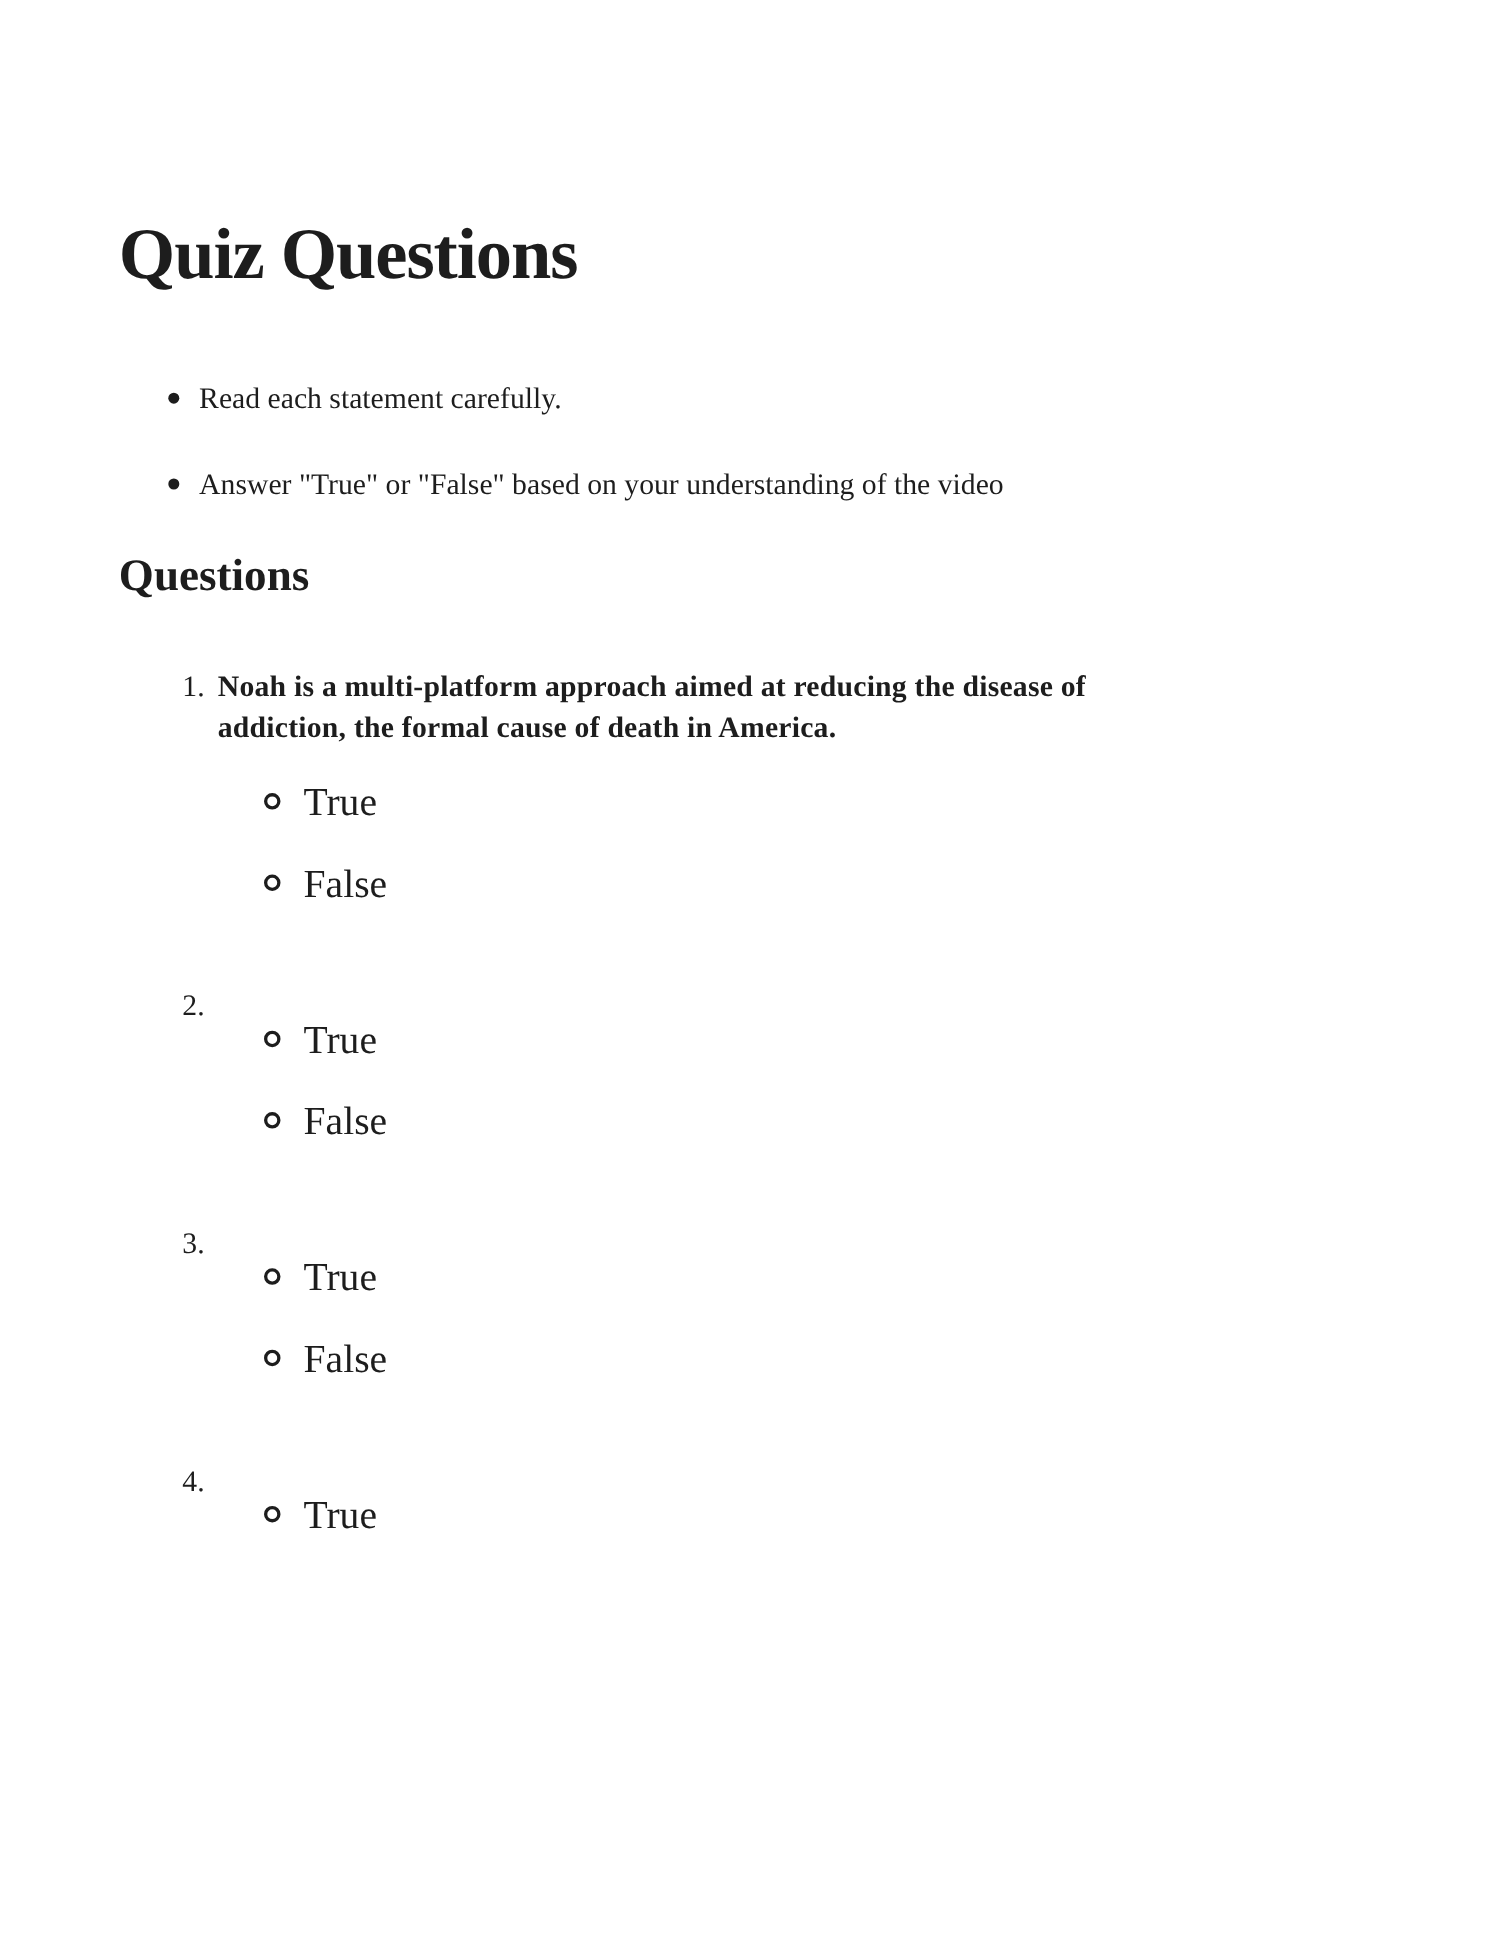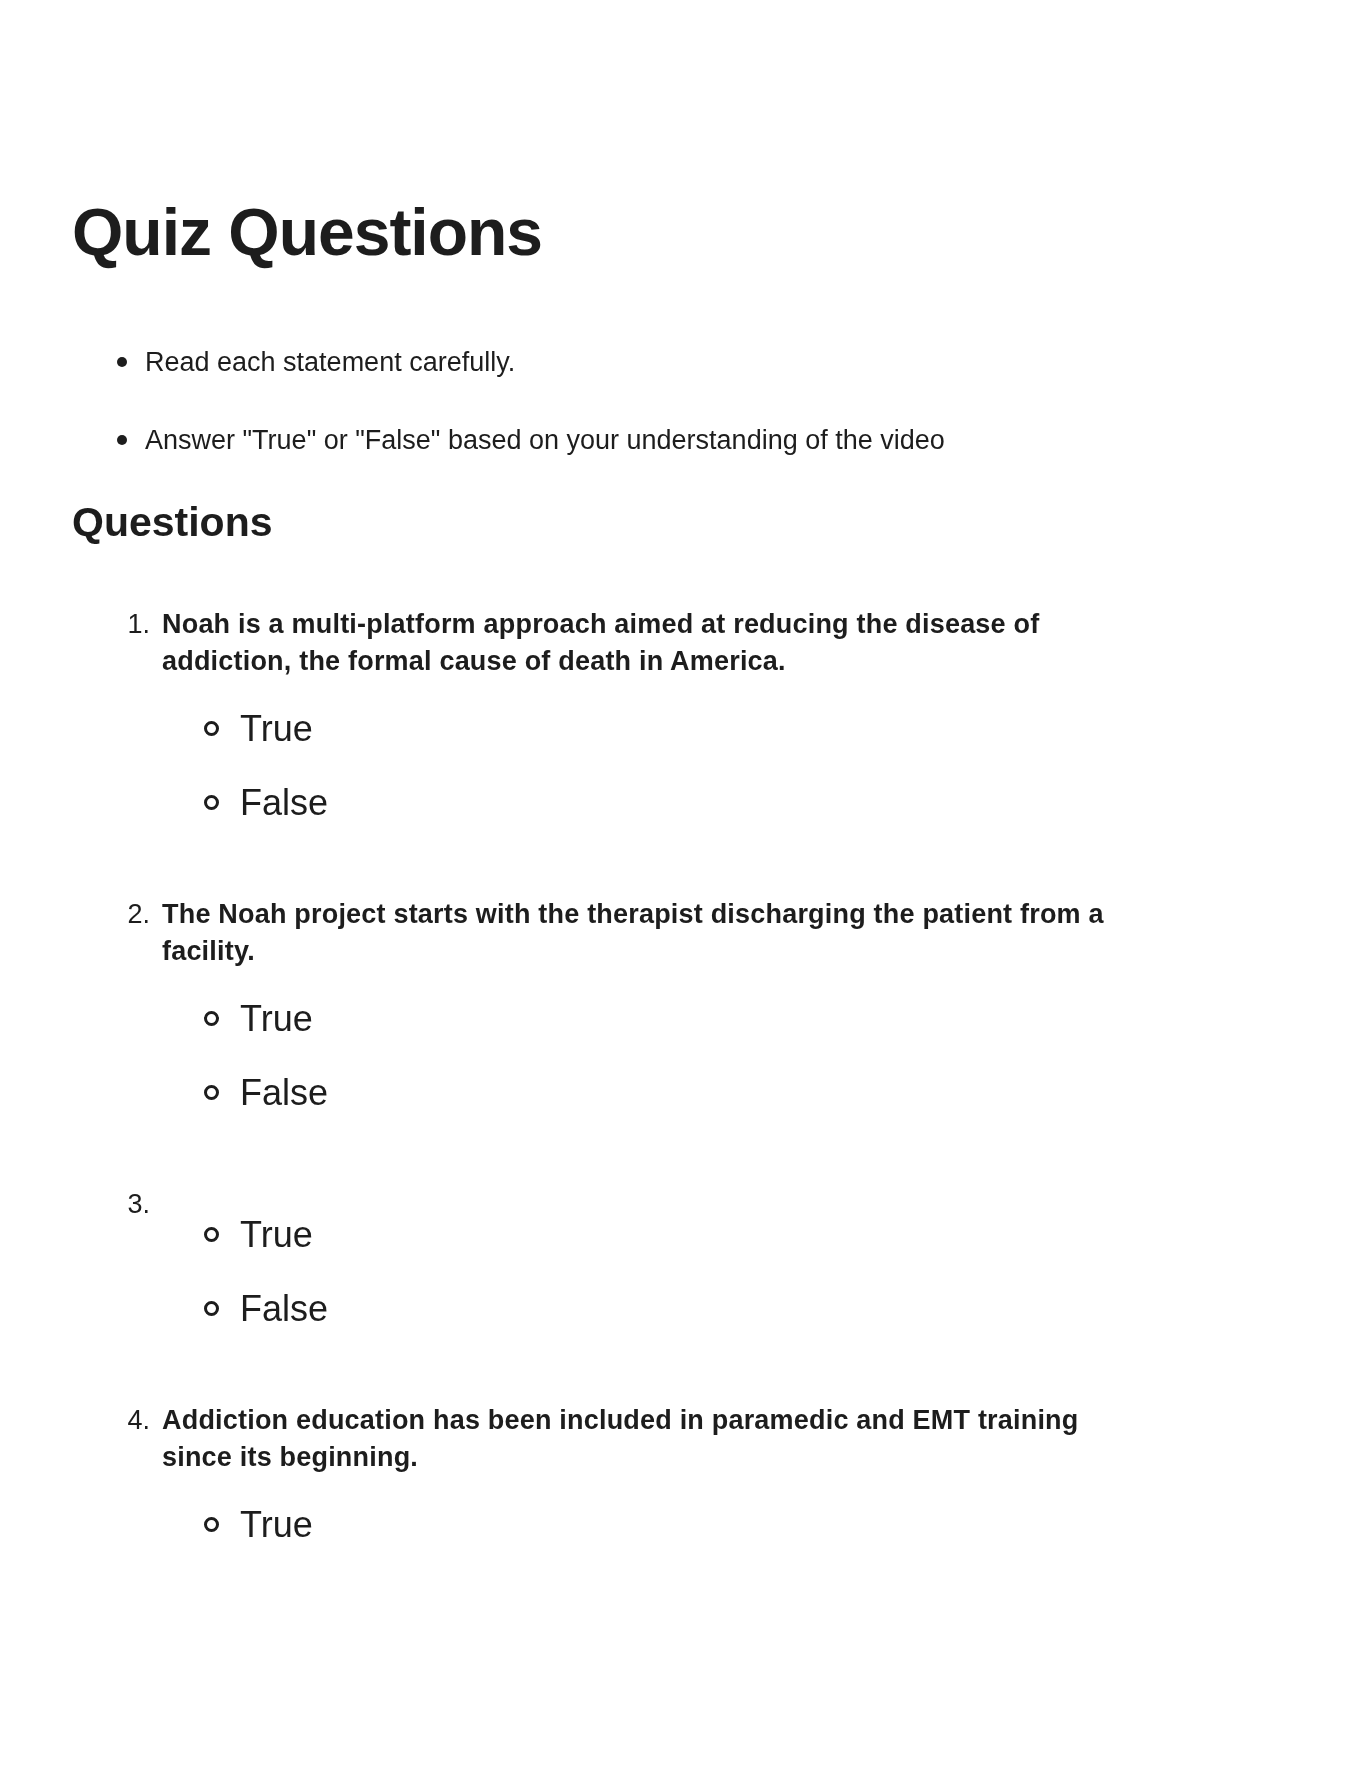--- a/index.html
+++ b/index.html
@@ -11,21 +11,22 @@
     position: relative;
     width: 1366px;
     height: 1768px;
     background: #ffffff;
     color: #1d1d1d;
     font-family: "Liberation Sans", "DejaVu Sans", sans-serif;
     overflow: hidden;
     box-sizing: border-box;
   }
   .doc {
-    padding: 196px 150px 0 72px;
+    padding: 196px 150px 0 108px;
+    font-family: Liberation Serif, serif;
   }
   .title {
     font-size: 66px;
     font-weight: bold;
     line-height: 1.1;
     margin: 0;
     letter-spacing: -1px;
   }
   .h2 {
     font-size: 41px;
@@ -145,22 +146,20 @@
             <li>
               <span>False</span>
             </li>
           </ul>
         </div>
       </li>
 
       <li class="q-item">
         <span class="q-num">2.</span>
         <div class="q-body">
-          <p class="q-text">The Noah project starts with the therapist discharging the patient from a
-facility.</p>
           <ul class="opts">
             <li>
               <span>True</span>
             </li>
             <li>
               <span>False</span>
             </li>
           </ul>
         </div>
       </li>
@@ -175,22 +174,20 @@
             <li>
               <span>False</span>
             </li>
           </ul>
         </div>
       </li>
 
       <li class="q-item">
         <span class="q-num">4.</span>
         <div class="q-body">
-          <p class="q-text">Addiction education has been included in paramedic and EMT training
-since its beginning.</p>
           <ul class="opts">
             <li>
               <span>True</span>
             </li>
           </ul>
         </div>
       </li>
 
     </ol>
   </div>

